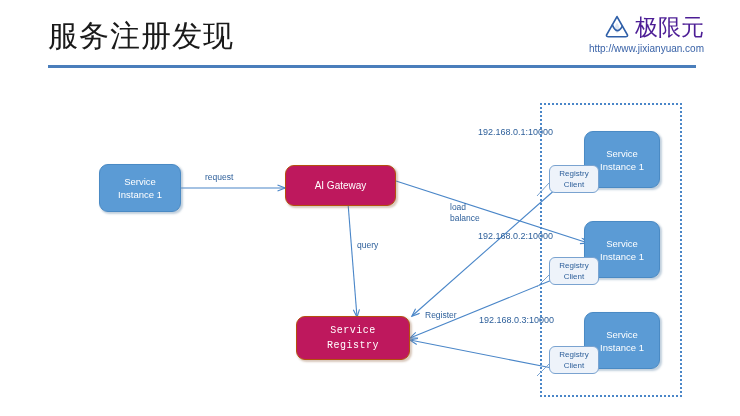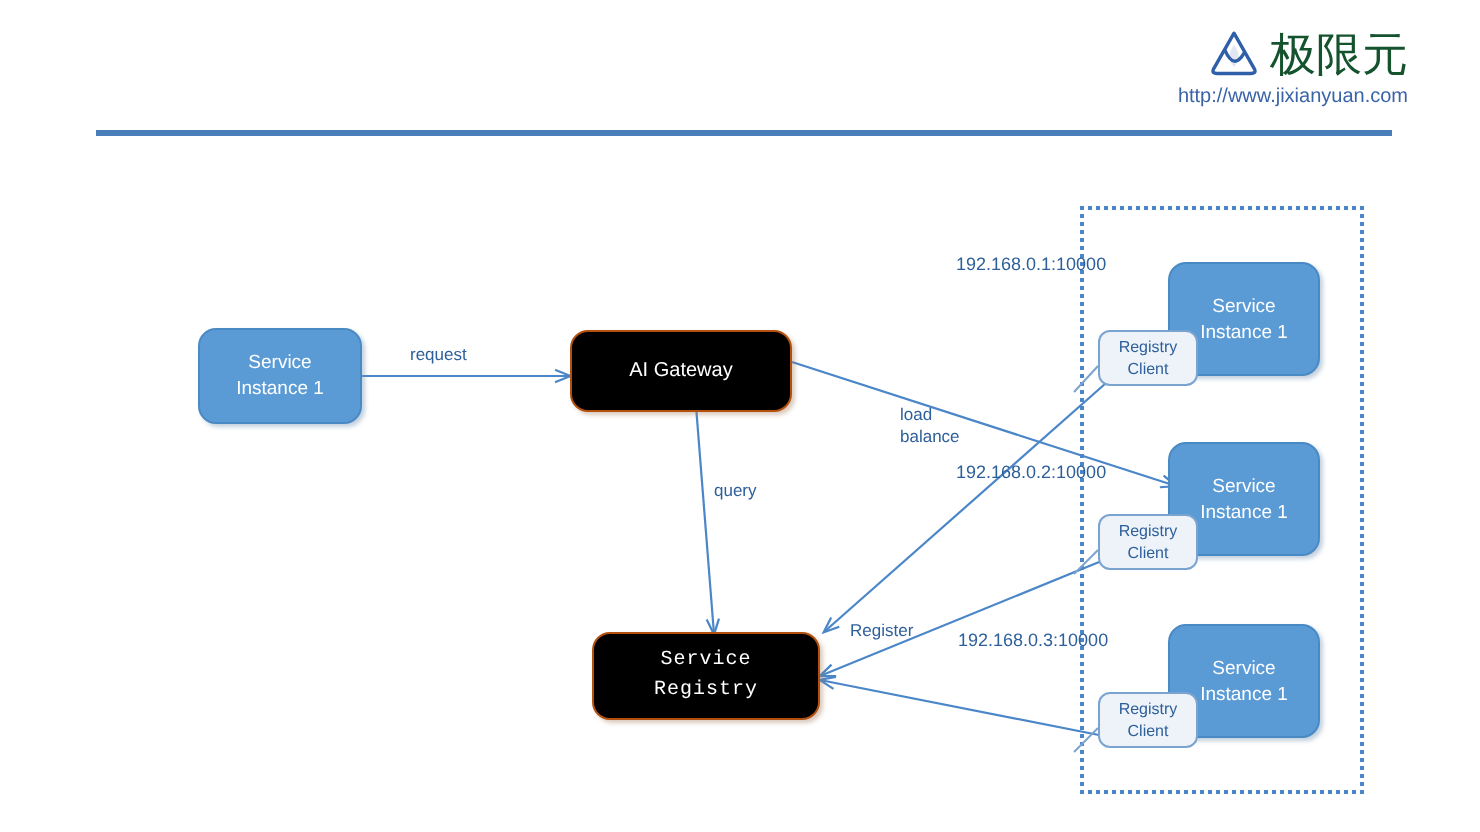--- a/index.html
+++ b/index.html
@@ -54,21 +54,21 @@
     gap: 5px;
   }
   #logo-mark {
     width: 26px;
     height: 26px;
     flex: 0 0 auto;
   }
   #logo-word {
     font-size: 23px;
     line-height: 26px;
-    color: #14532d;
+    color: #4c1d95;
     letter-spacing: 0px;
     font-family: "Liberation Sans", sans-serif;
   }
   #logo-url {
     margin-top: 3px;
     font-size: 10px;
     line-height: 12px;
     color: #3a63a8;
     font-family: "Liberation Sans", sans-serif;
   }
@@ -118,21 +118,21 @@
     box-sizing: border-box;
   }
   .node-blue {
     background: #5B9BD5;
     border: 1px solid #4a8ac4;
     font-size: 9.5px;
     line-height: 13px;
     box-shadow: 1.5px 1.5px 2px rgba(120,150,180,0.45);
   }
   .node-orange {
-    background: #000000;
+    background: #be185d;
     border: 1px solid #b4500d;
     font-size: 10px;
     line-height: 14px;
     box-shadow: 1.5px 1.5px 2px rgba(160,120,90,0.40);
   }
   .mono {
     font-family: "Liberation Mono", monospace;
     font-size: 10px;
     line-height: 15px;
     letter-spacing: 0.5px;
@@ -182,20 +182,21 @@
     height: 294px;
     border: 2px dotted #4a86c8;
     box-sizing: border-box;
   }
 </style>
 </head>
 <body>
 
 <div id="slide">
 
+  <div id="slide-title">服务注册发现</div>
   <div id="title-rule"></div>
 
   <div id="logo-block">
     <div id="logo-row">
       <svg id="logo-mark" viewBox="0 0 40 40">
         <path d="M20 4 L36 32 Q37 35 33 35 L7 35 Q3 35 4 32 Z" fill="none" stroke="#2f5fa8" stroke-width="2.6" stroke-linejoin="round"></path>
         <path d="M20 13 Q27 22 20 30 Q13 22 20 13 Z" fill="#2f5fa8" opacity="0.15"></path>
         <path d="M13 17 Q20 33 28 19" fill="none" stroke="#2f5fa8" stroke-width="2.6" stroke-linecap="round"></path>
       </svg>
       <div id="logo-word">极限元</div>

